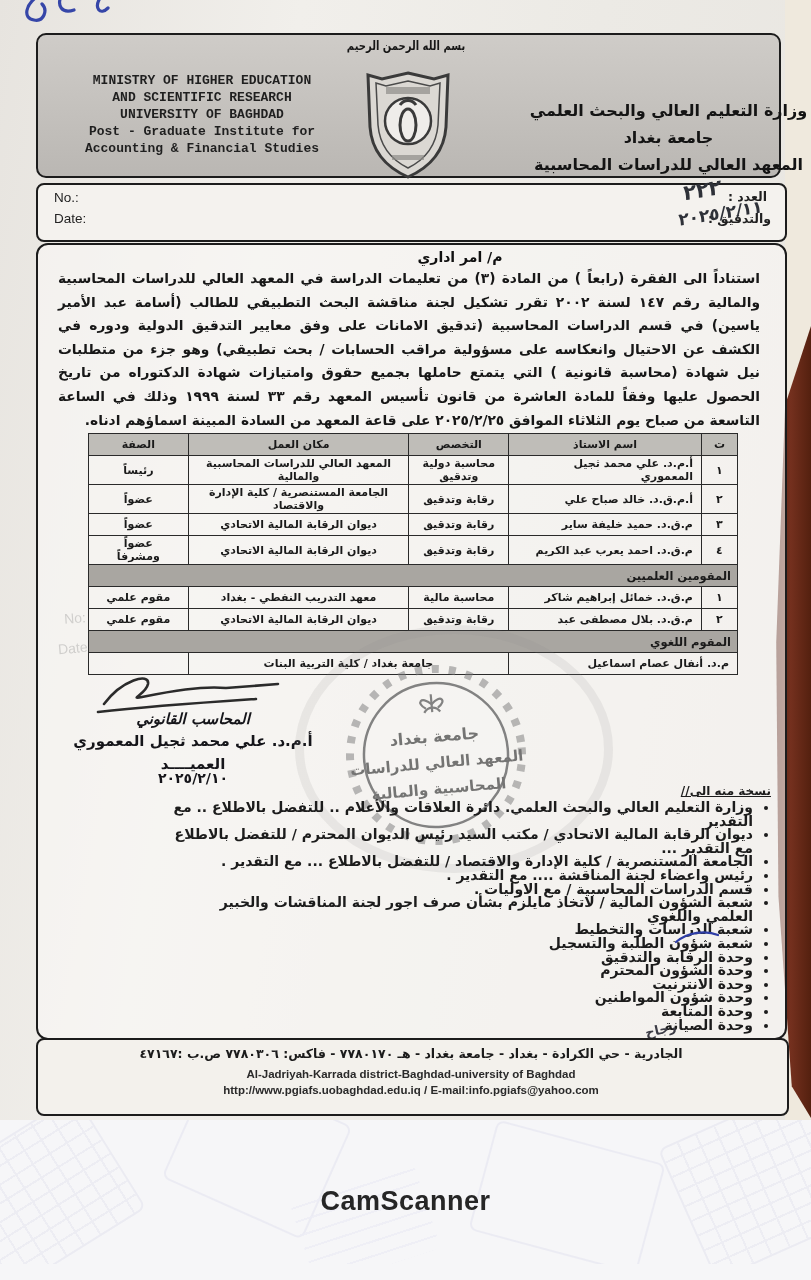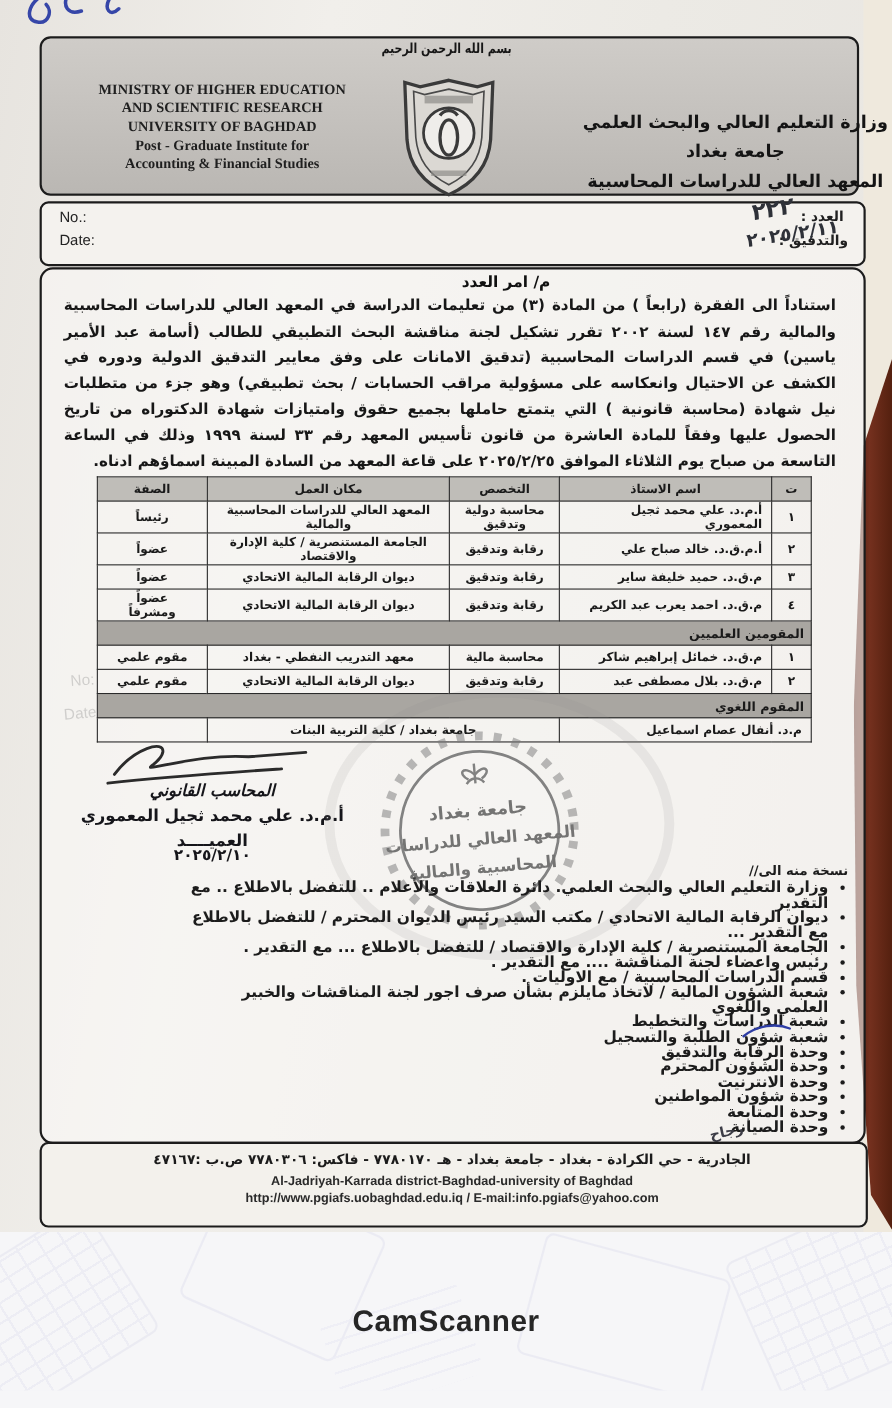--- a/index.html
+++ b/index.html
@@ -19,21 +19,21 @@
   
   .box{border:2.5px solid #1c1c1c;border-radius:10px;background:rgba(255,255,255,.55);}
   .header-box{left:36px;top:33px;width:741px;height:141px;
     background:linear-gradient(180deg,#cfccc8,#bab7b3);}
   .ref-box{left:36px;top:183px;width:747px;height:55px;background:#f4f2ee;border-radius:8px;}
   .main-box{left:36px;top:243px;width:747px;height:793px;background:rgba(250,249,246,.6);border-radius:12px;}
   .addr-box{left:36px;top:1038px;width:749px;height:74px;background:#f3f1ec;border-radius:8px;}
 
   
   .hdr-en{left:50px;top:70px;width:300px;text-align:center;font-weight:bold;
-    font-size:13px;line-height:17px;color:#1f1f1f;font-family:Liberation Serif, serif;}
+    font-size:13px;line-height:17px;color:#1f1f1f;font-family:Liberation Mono, monospace;}
   .hdr-ar{left:488px;top:62px;width:285px;text-align:center;direction:rtl;
     font-weight:bold;font-size:16px;line-height:27px;color:#141414;}
   .bismillah{left:345px;top:40px;width:120px;text-align:center;direction:rtl;
     font-weight:bold;font-size:10px;color:#161616;transform:scaleY(1.25);}
 
   
   .ref-en{left:54px;font-size:13.5px;color:#232323;font-family:"Liberation Sans",sans-serif;}
   .ref-ar{direction:rtl;font-size:12.5px;font-weight:bold;color:#202020;}
   .hw{color:#2e3138;font-weight:bold;direction:rtl;}
   .hw-no{right:90px;top:178px;font-size:21px;transform:rotate(-10deg) skewX(-8deg);}
@@ -53,21 +53,21 @@
   .cell-name{text-align:right !important;padding-right:8px !important;}
   .band td{background:#a9a6a1;text-align:right;padding-right:6px;font-size:11.5px;}
 
   
   .sig-line{width:270px;text-align:center;direction:rtl;font-weight:bold;color:#15151a;}
   .stamp-wrap{left:336px;top:660px;width:200px;height:190px;transform:rotate(-5deg);opacity:.85;}
   .faint-circle{border-radius:50%;border:9px solid #8d8d8d;opacity:.13;}
 
   
   .copies{right:40px;top:784px;width:600px;direction:rtl;text-align:right;color:#1c1c1c;}
-  .copies-head{font-weight:bold;font-size:12px;margin-bottom:3px;}
+  .copies-head{font-weight:bold;font-size:12px;text-decoration:underline;margin-bottom:3px;}
   .copies ul{margin:0;padding:0 18px 0 0;list-style:disc;}
   .copies li{font-weight:bold;font-size:14px;line-height:13.6px;text-align:right;}
 
   
   .ghost{color:#8c8c8c;opacity:.35;font-family:"Liberation Sans",sans-serif;}
   .hw-note{color:#3c3c46;font-weight:bold;}
 
   
   .addr-ar{left:46px;top:1046px;width:730px;text-align:center;direction:rtl;
     font-weight:bold;font-size:12.5px;color:#1b1b1b;}
@@ -135,21 +135,21 @@
   <div class="abs box ref-box"></div>
   <div class="abs ref-en" style="top:190px;">No.:</div>
   <div class="abs ref-en" style="top:211px;">Date:</div>
   <div class="abs ref-ar" style="right:44px;top:189px;">العدد :</div>
   <div class="abs ref-ar" style="right:40px;top:211px;">والتدقيق :</div>
   <div class="abs hw hw-no">٢٢٢</div>
   <div class="abs hw hw-date">٢٠٢٥/٢/١١</div>
 
   <div class="abs box main-box"></div>
 
-  <div class="abs subject">م/ امر العدد</div>
+  <div class="abs subject">م/ امر اداري</div>
   <div class="abs body-par">استناداً الى الفقرة (رابعاً ) من المادة (٣) من تعليمات الدراسة في المعهد العالي للدراسات المحاسبية والمالية رقم ١٤٧ لسنة ٢٠٠٢ تقرر تشكيل لجنة مناقشة البحث التطبيقي للطالب (أسامة عبد الأمير ياسين) في قسم الدراسات المحاسبية (تدقيق الامانات على وفق معايير التدقيق الدولية ودوره في الكشف عن الاحتيال وانعكاسه على مسؤولية مراقب الحسابات / بحث تطبيقي) وهو جزء من متطلبات نيل شهادة (محاسبة قانونية ) التي يتمتع حاملها بجميع حقوق وامتيازات شهادة الدكتوراه من تاريخ الحصول عليها وفقاً للمادة العاشرة من قانون تأسيس المعهد رقم ٣٣ لسنة ١٩٩٩ وذلك في الساعة التاسعة من صباح يوم الثلاثاء الموافق ٢٠٢٥/٢/٢٥ على قاعة المعهد من السادة المبينة اسماؤهم ادناه.</div>
 
   <div class="abs ghost" style="left:64px;top:610px;font-size:14px;transform:rotate(-4deg);">No:</div>
   <div class="abs ghost" style="left:58px;top:640px;font-size:14px;transform:rotate(-5deg);">Date</div>
 
   <table class="abs ctable">
     <colgroup>
         <col style="width:34px">
         <col style="width:194px">
         <col style="width:100px">

